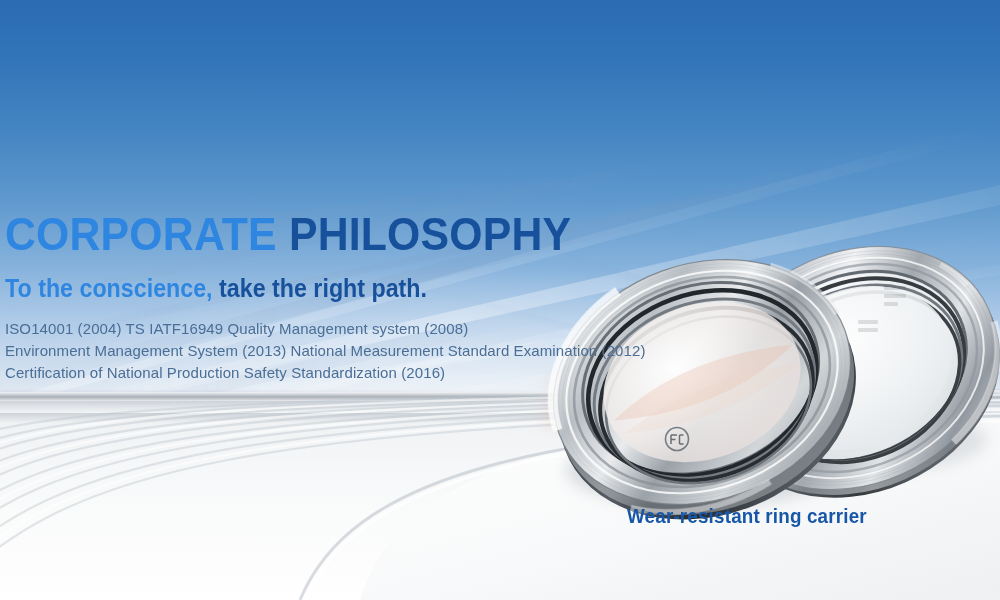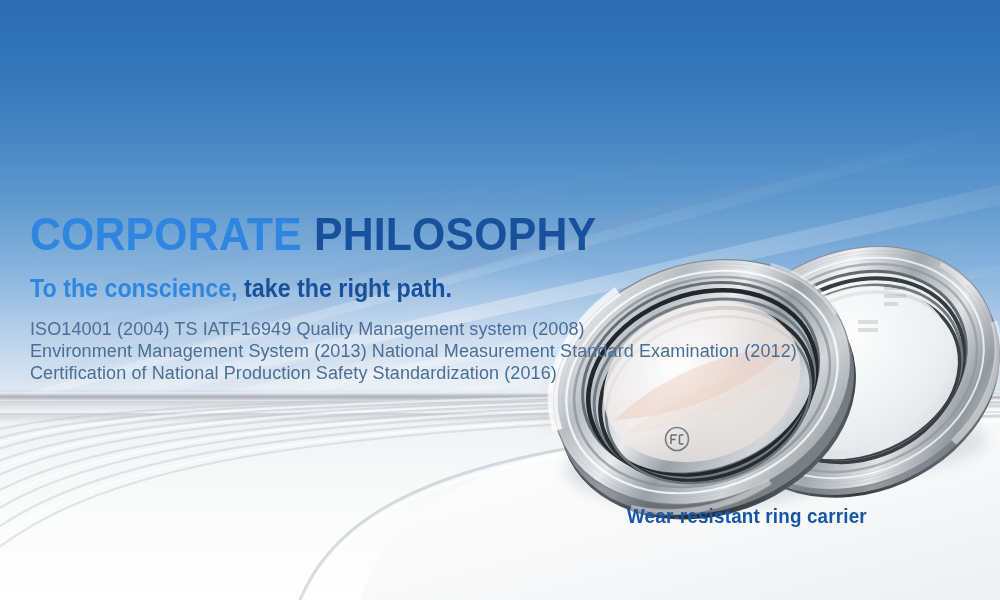--- a/index.html
+++ b/index.html
@@ -82,21 +82,21 @@
     position:absolute;left:0px;top:393px;width:620px;height:12px;
     background:linear-gradient(90deg,
       rgba(140,120,160,.30) 0%,
       rgba(120,100,150,.34) 35%,
       rgba(150,130,170,.22) 70%,
       rgba(180,170,190,0) 100%);
     filter:blur(2px);
   }
 
   
-  .copy{position:absolute;left:30px;top:210px;width:600px;}
+  .copy{position:absolute;left:5px;top:210px;width:600px;}
 
   .headline{
     margin:0;
     font-family:"Liberation Sans",sans-serif;
     font-weight:bold;
     font-size:46px;
     line-height:48px;
     letter-spacing:.2px;
     transform:scaleX(.93);
     transform-origin:left center;
@@ -116,21 +116,21 @@
     transform-origin:left center;
     white-space:nowrap;
   }
   .subline .s1{color:#2e86e0;}
   .subline .s2{color:#17519c;}
 
   .certs{padding-top:16px;}
   .cert-line{
     margin:0;
     font-family:"Liberation Sans",sans-serif;
-    font-size:18px;
+    font-size:15px;
     line-height:22px;
     color:#4a6e96;
     white-space:nowrap;
     letter-spacing:.1px;
   }
 
   .caption{
     position:absolute;left:627px;top:505px;
     font-family:"Liberation Sans",sans-serif;
     font-weight:bold;

